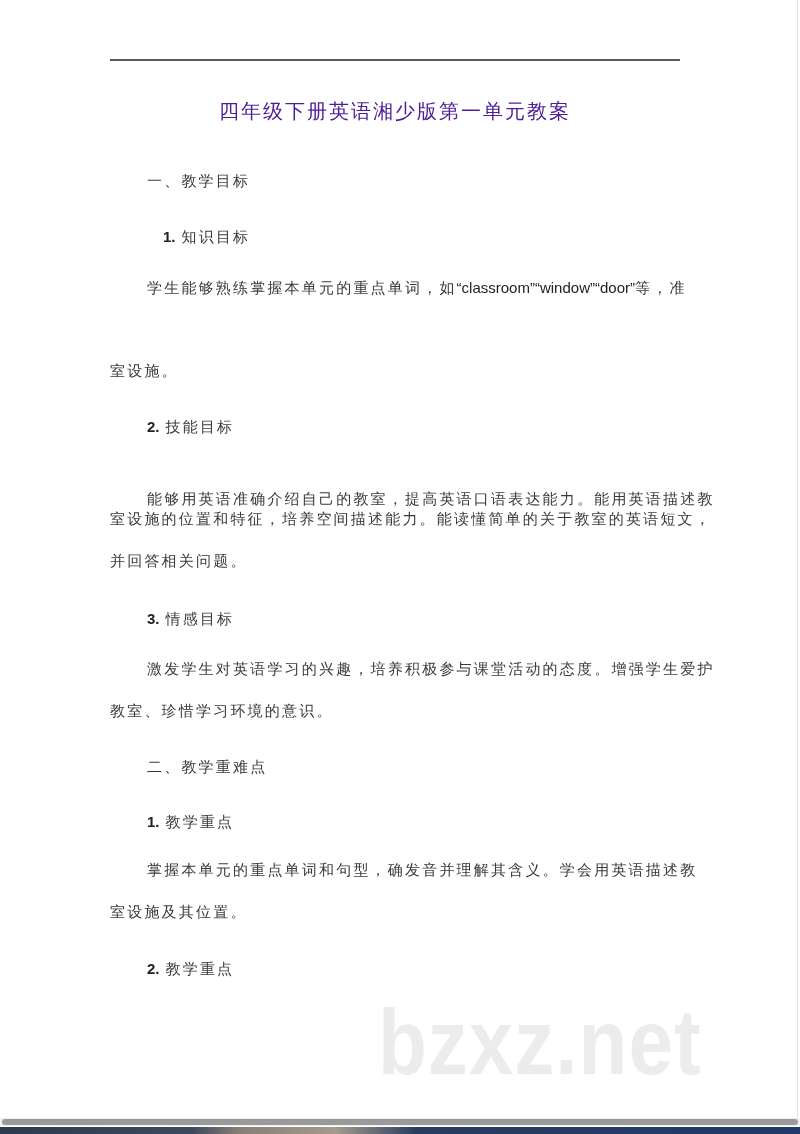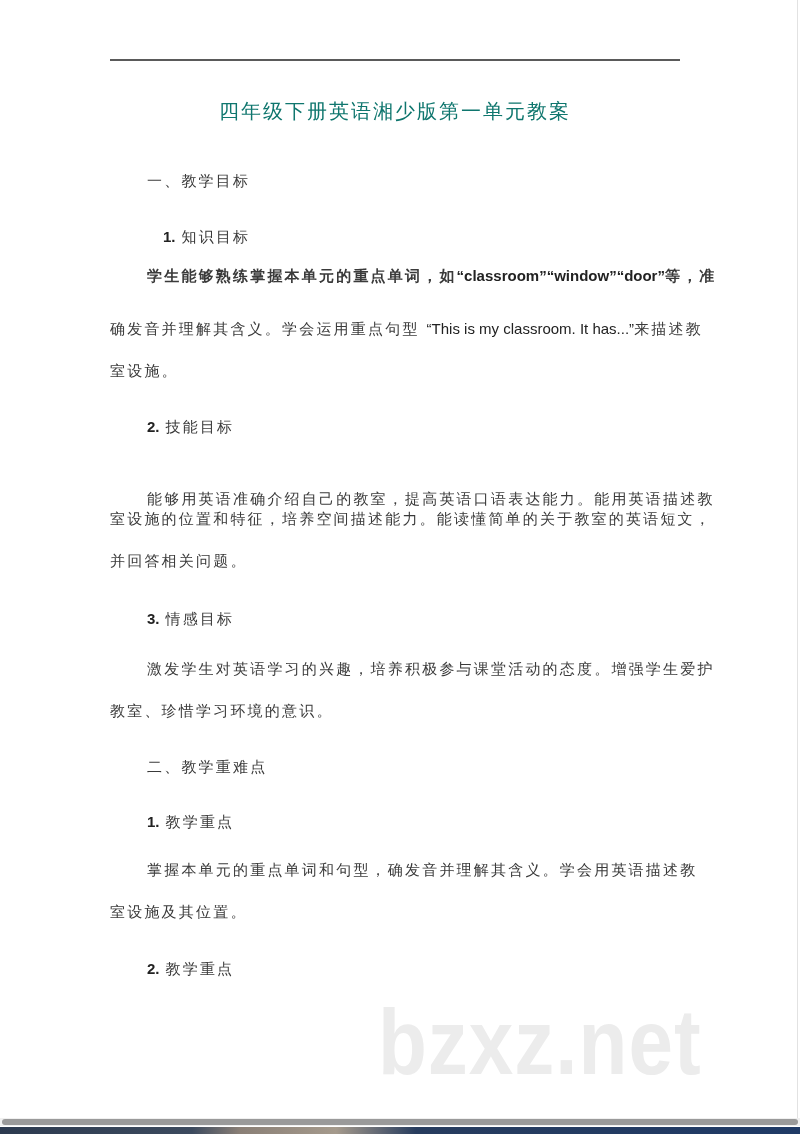--- a/index.html
+++ b/index.html
@@ -28,21 +28,21 @@
       height: 2px;
       background: #5a5a5a;
     }
     .title {
       position: absolute;
       left: 0;
       width: 790px;
       top: 98px;
       text-align: center;
       font-size: 20px;
-      color: #0f766e;
+      color: #4c1d95;
       letter-spacing: 2px;
       font-family: "DejaVu Serif", "Liberation Serif", serif;
     }
     .line {
       position: absolute;
       font-size: 15px;
       color: #3a3a3a;
       letter-spacing: 2.2px;
       white-space: nowrap;
       font-family: "DejaVu Serif", "Liberation Serif", serif;
@@ -96,22 +96,21 @@
 
 <div class="page">
   <div class="top-rule"></div>
 
   <div class="title">四年级下册英语湘少版第一单元教案</div>
 
   <div class="line" style="left:147px; top:172px;">一、教学目标</div>
 
   <div class="line" style="left:163px; top:228px;"><span class="num">1.</span><span>知识目标</span></div>
 
-  <div class="line" style="left:147px; top:267px;font-weight:bold;"><span>学生能够熟练掌握本单元的重点单词，如</span><span class="en">“classroom”“window”“door”</span><span>等，准</span></div>
-  <div class="line" style="left:110px; top:320px;"><span>确发音并理解其含义。学会运用重点句型 </span><span class="en">“This is my classroom. It has...”</span><span>来描述教</span></div>
+  <div class="line" style="left:147px; top:279px;"><span>学生能够熟练掌握本单元的重点单词，如</span><span class="en">“classroom”“window”“door”</span><span>等，准</span></div>
   <div class="line" style="left:110px; top:362px;">室设施。</div>
 
   <div class="line" style="left:147px; top:418px;"><span class="num">2.</span><span>技能目标</span></div>
 
   <div class="line" style="left:147px; top:490px;">能够用英语准确介绍自己的教室，提高英语口语表达能力。能用英语描述教</div>
   <div class="line" style="left:110px; top:510px;">室设施的位置和特征，培养空间描述能力。能读懂简单的关于教室的英语短文，</div>
   <div class="line" style="left:110px; top:552px;">并回答相关问题。</div>
 
   <div class="line" style="left:147px; top:610px;"><span class="num">3.</span><span>情感目标</span></div>
 

